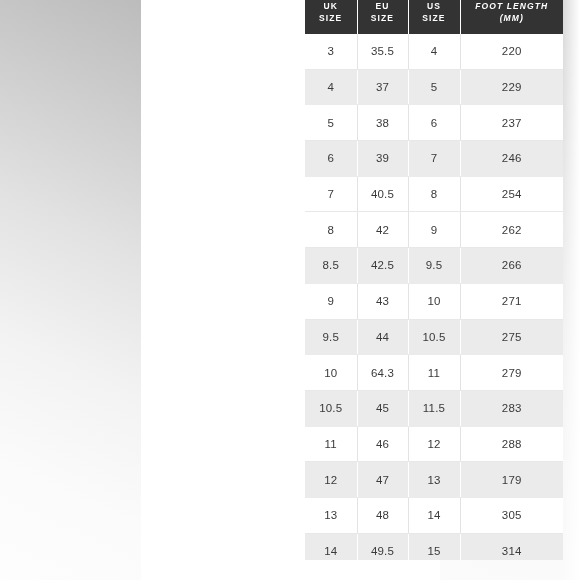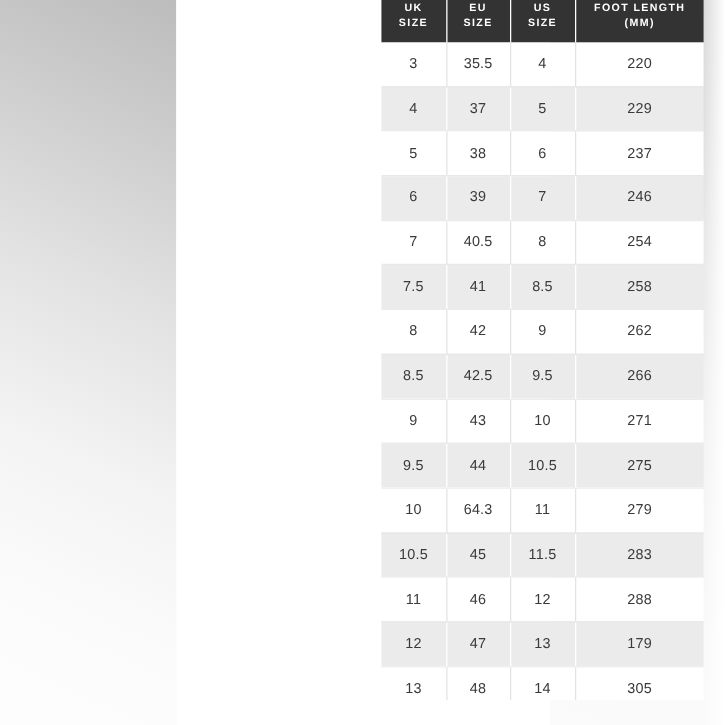--- a/index.html
+++ b/index.html
@@ -85,21 +85,21 @@
     font-size: 8.5px;
     font-weight: bold;
     letter-spacing: 1.1px;
     line-height: 12px;
     text-align: center;
     padding: 0;
     height: 34px;
     vertical-align: middle;
     border-right: 1px solid #ffffff;
   }
-  thead th:last-child { border-right: none; }
+  thead th:last-child { border-right: none; font-style: italic; }
   thead th .hl { display: block; white-space: nowrap; }
 
   
   thead th .head-inner {
     display: block;
     position: relative;
     top: -5px;
   }
 
   tbody td {
@@ -187,26 +187,20 @@
               <td>39</td>
               <td>7</td>
               <td>246</td>
             </tr>
             <tr class="odd">
               <td>7</td>
               <td>40.5</td>
               <td>8</td>
               <td>254</td>
             </tr>
-            <tr class="even">
-              <td>7.5</td>
-              <td>41</td>
-              <td>8.5</td>
-              <td>258</td>
-            </tr>
             <tr class="odd">
               <td>8</td>
               <td>42</td>
               <td>9</td>
               <td>262</td>
             </tr>
             <tr class="even">
               <td>8.5</td>
               <td>42.5</td>
               <td>9.5</td>

